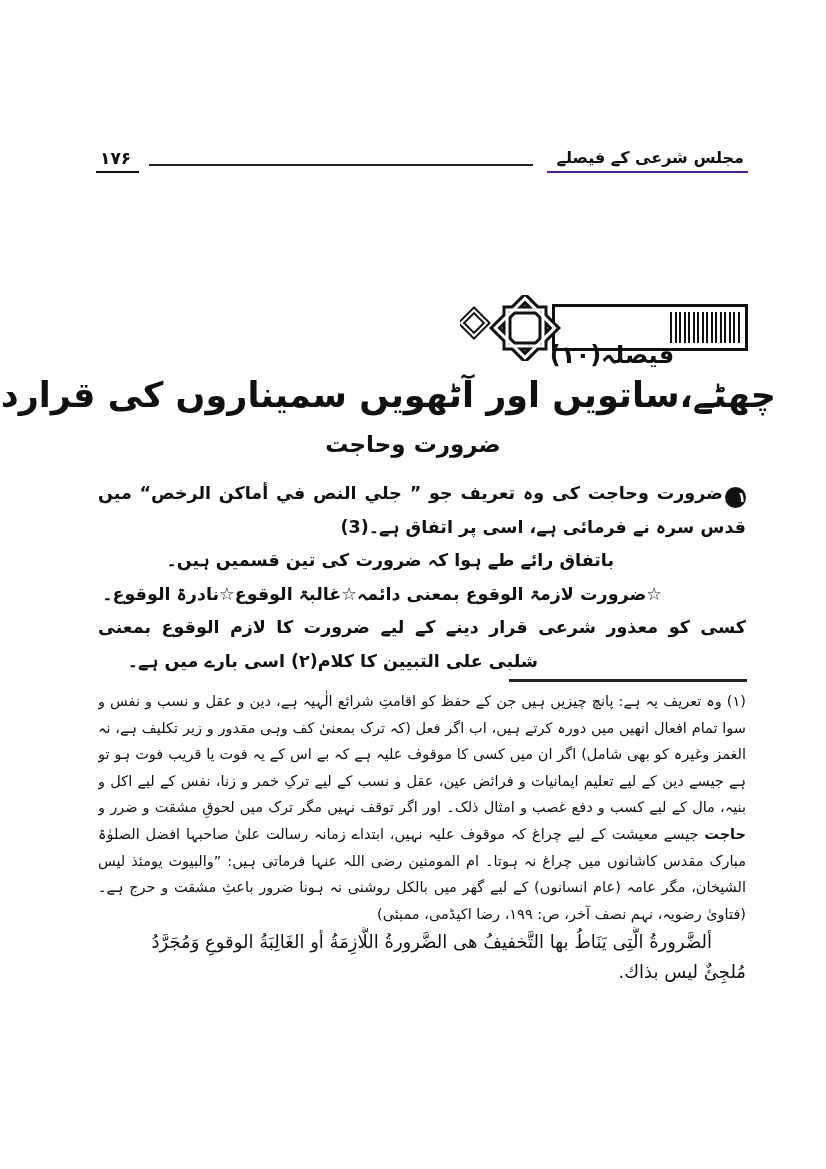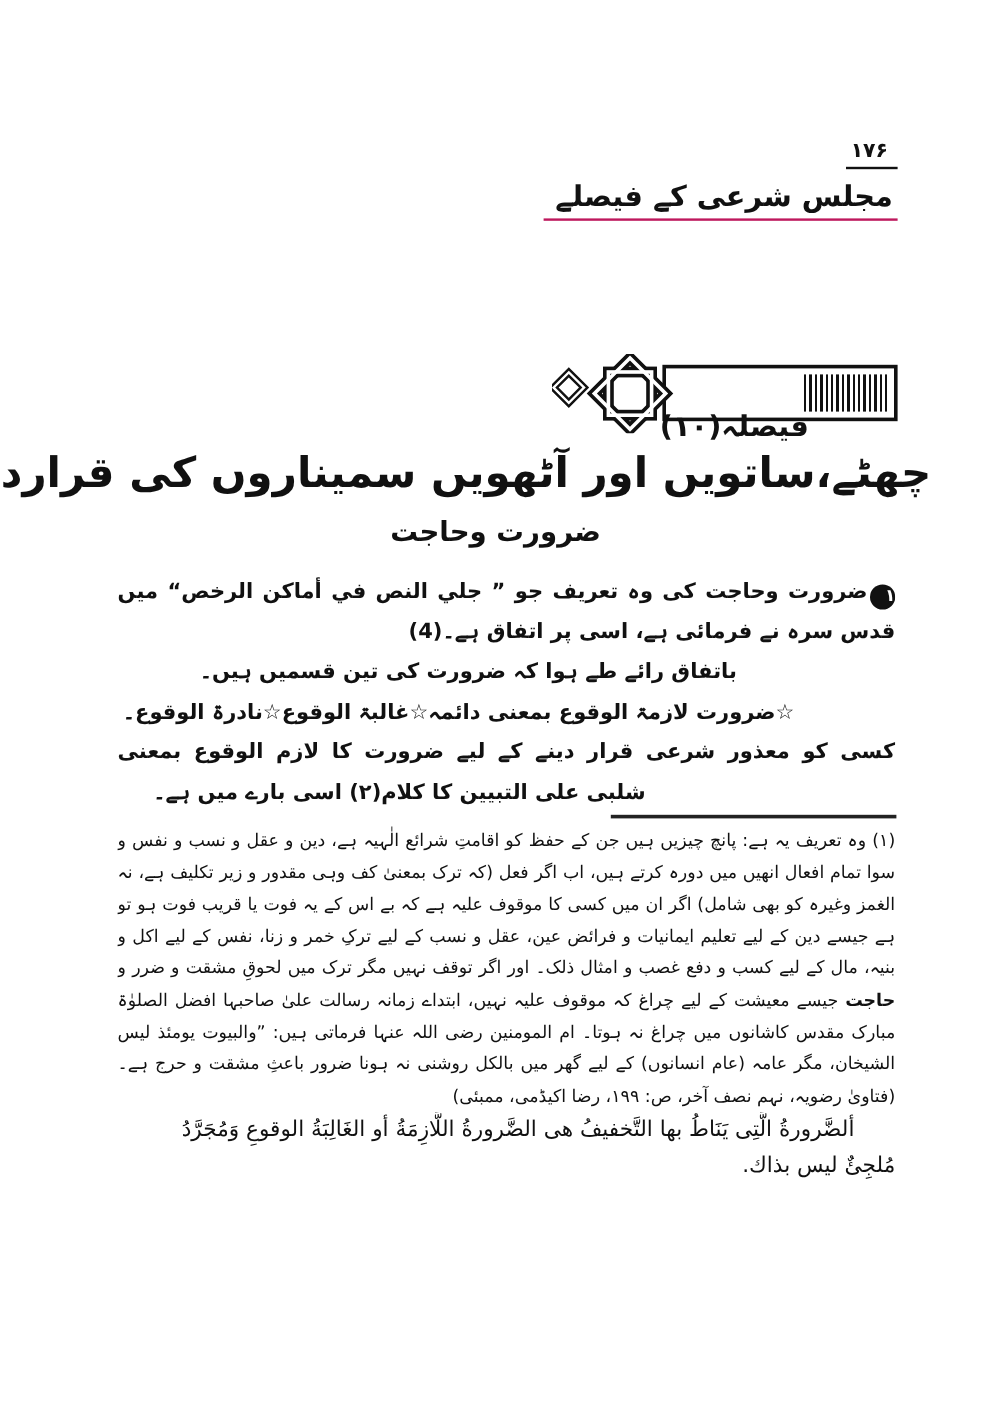--- a/index.html
+++ b/index.html
@@ -7,37 +7,37 @@
     position:relative;
     width:826px;height:1169px;
     margin:0 auto;
     background:#ffffff;
     color:#111;
     font-family:"DejaVu Sans", sans-serif;
     overflow:hidden;
   }
   
   .header{
-    position:absolute;top:116px;left:96px;right:78px;
-    display:flex;flex-direction:column;align-items:flex-end;
+    position:absolute;top:148px;left:96px;right:78px;
+    display:flex;flex-direction:row;align-items:flex-end;
     direction:ltr;
   }
   .pagenum{
     font-size:17px;font-weight:700;
     border-bottom:2.5px solid #111;
     padding:0 8px 3px 4px;
     direction:rtl;
   }
   .header-line{
     flex:1;height:0;border-bottom:2px solid #222;
     margin:0 14px 7px 10px;
   }
   .header-title{
-    font-size:24px;font-weight:600;
-    border-bottom:2px solid #be185d;
+    font-size:16px;font-weight:600;
+    border-bottom:2px solid #4c1d95;
     padding:0 4px 4px 10px;
     direction:rtl;
   }
   
   .band{
     position:absolute;top:304px;right:78px;
     width:196px;height:47px;
     border:3px solid #111;
     background:#fff;
     box-sizing:border-box;
@@ -127,21 +127,21 @@
       <rect x="5" y="19" width="18" height="18" fill="none" stroke="#111" stroke-width="6"></rect>
       <rect x="5" y="19" width="18" height="18" fill="none" stroke="#fff" stroke-width="2"></rect>
     </g>
   </svg>
 
   <div class="h1">چھٹے،ساتویں اور آٹھویں سمیناروں کی قرارداد</div>
   <div class="h2">ضرورت وحاجت</div>
 
   <div class="body-block">
     <div class="bline just"><span class="num-circle">۱</span><span>ضرورت وحاجت کی وہ تعریف جو ” جلي النص في أماكن الرخص“ میں اعلیٰ حضرت</span></div>
-    <div class="bline r">قدس سرہ نے فرمائی ہے، اسی پر اتفاق ہے۔(4)</div>
+    <div class="bline r">قدس سرہ نے فرمائی ہے، اسی پر اتفاق ہے۔(3)</div>
     <div class="bline r l3">باتفاق رائے طے ہوا کہ ضرورت کی تین قسمیں ہیں۔</div>
     <div class="bline r l4">☆ضرورت لازمۃ الوقوع بمعنی دائمہ☆غالبۃ الوقوع☆نادرۃ الوقوع۔</div>
     <div class="bline just">کسی کو معذور شرعی قرار دینے کے لیے ضرورت کا لازم الوقوع بمعنی دائمی، یا غالب الوقوع ہونا شرط ہے،</div>
     <div class="bline r l6">شلبی علی التبیین کا کلام(۲) اسی بارے میں ہے۔</div>
   </div>
 
   <div class="foot-sep"></div>
 
   <div class="footnotes">
     <div class="fline just">(۱) وہ تعریف یہ ہے: پانچ چیزیں ہیں جن کے حفظ کو اقامتِ شرائع الٰہیہ ہے، دین و عقل و نسب و نفس و مال۔ عبث محض کے</div>

